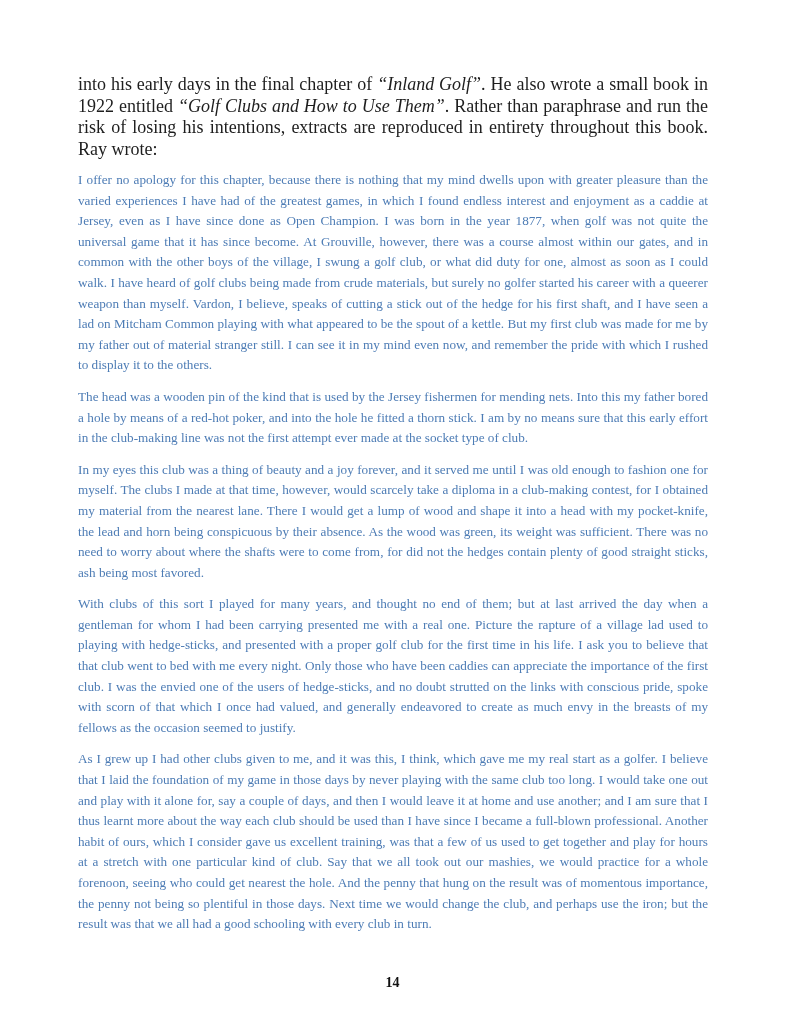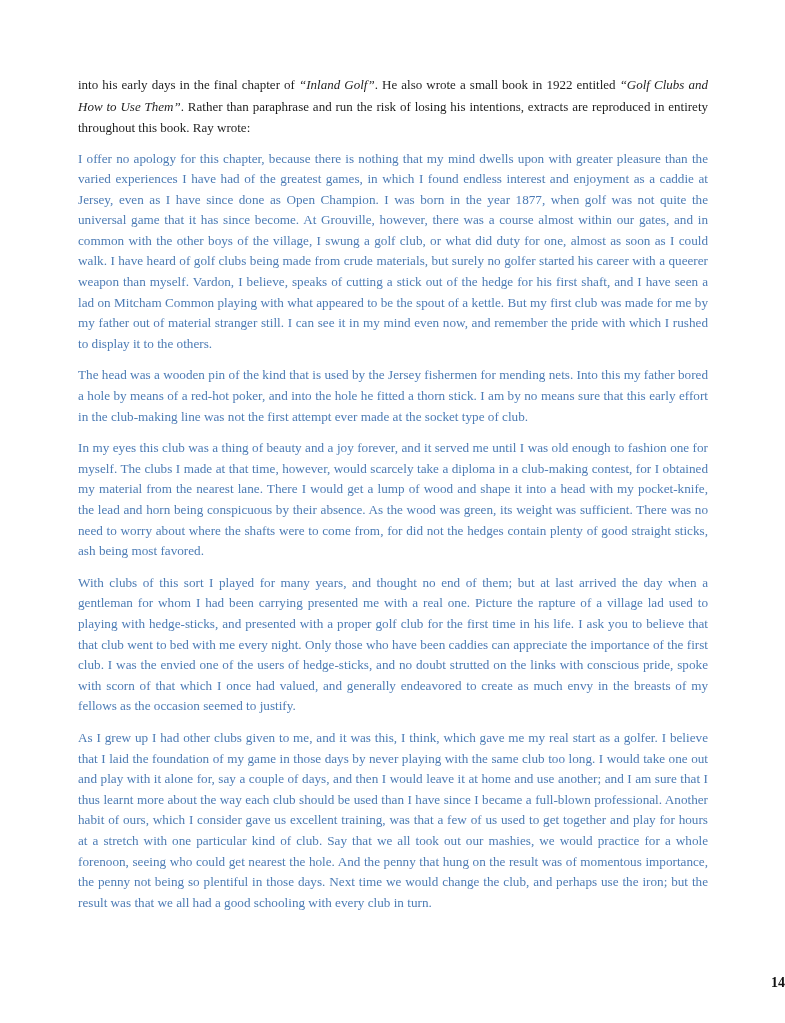--- a/index.html
+++ b/index.html
@@ -12,41 +12,41 @@
     width: 785px;
     height: 1023px;
     background: #ffffff;
     box-sizing: border-box;
     padding: 74px 77px 0 78px;
     font-family: "Liberation Serif", serif;
     overflow: hidden;
   }
   .intro {
     color: #1e1e1e;
-    font-size: 13px;
+    font-size: 18px;
     line-height: 21.5px;
     text-align: justify;
     margin: 0 0 10px 0;
   }
   .intro .italic {
     font-style: italic;
   }
   .quote p {
     color: #4d7cb5;
     font-size: 13.2px;
     line-height: 20.6px;
     text-align: justify;
     margin: 0 0 11px 0;
   }
   .pageno {
     position: absolute;
     bottom: 32px;
     left: 0;
     width: 100%;
-    text-align: right;
+    text-align: center;
     font-weight: bold;
     font-size: 14px;
     color: #111111;
     font-family: "Liberation Serif", serif;
   }
 </style>
 </head>
 <body>
 
 <div class="page">

